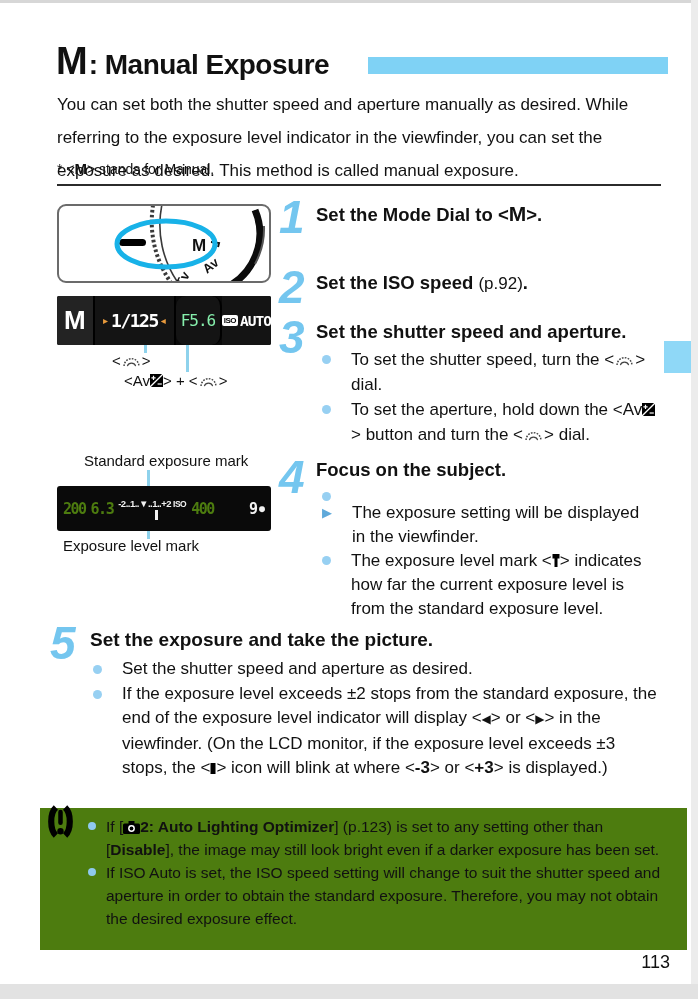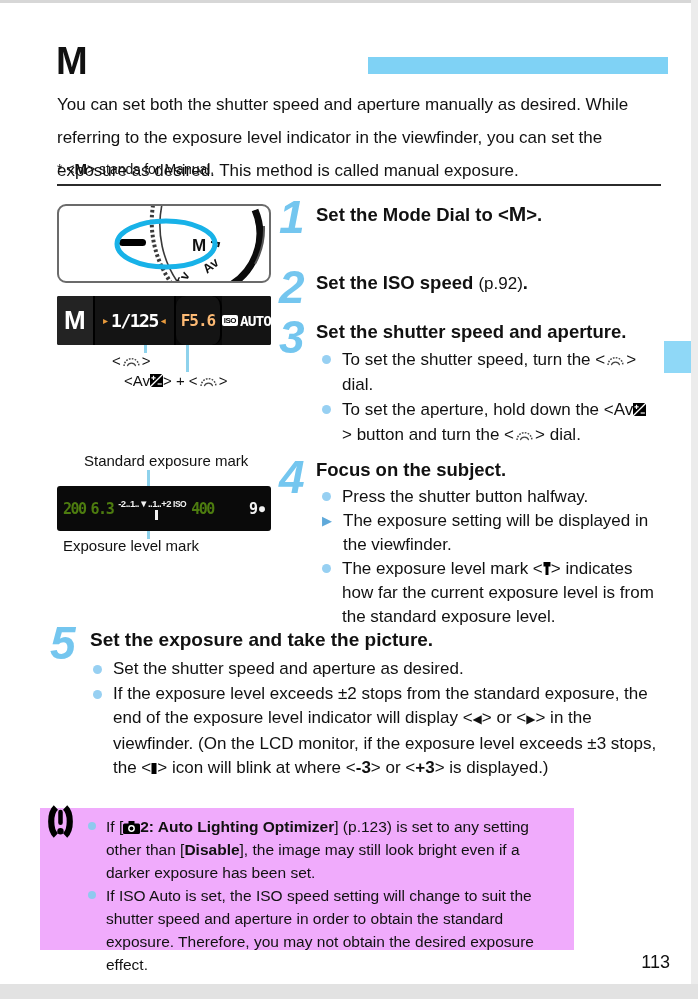--- a/index.html
+++ b/index.html
@@ -26,21 +26,21 @@
   
   .dial-fig{position:absolute;left:57px;top:204px;width:210px;height:75px;border:2px solid #6b6b6b;border-radius:9px;overflow:hidden;background:#fff;}
 
   
   .lcd{position:absolute;left:57px;top:296px;width:214px;height:49px;background:#0a0a0a;border-radius:2px;display:flex;align-items:stretch;overflow:hidden;}
   .lcd-mode{width:36px;background:#232323;color:#fff;font-weight:bold;font-size:26px;display:flex;align-items:center;justify-content:center;border-right:2px solid #000;}
   .lcd-shutter{width:80px;display:flex;align-items:center;justify-content:center;gap:3px;background:#141414;border-right:2px solid #000;}
   .lcd-arrow{color:#e89a3c;font-size:10px;}
   .lcd-val{color:#fff;font-family:"DejaVu Sans Mono",monospace;font-weight:bold;}
   .lcd-shutter .lcd-val{font-size:18px;letter-spacing:-1.5px;}
-  .lcd-aperture{width:44px;display:flex;align-items:center;justify-content:center;background:#141414;border-right:2px solid #000;color:#fdba74;font-family:"DejaVu Sans Mono",monospace;font-weight:bold;font-size:16px;letter-spacing:-1px;border-radius:10px;}
+  .lcd-aperture{width:44px;display:flex;align-items:center;justify-content:center;background:#141414;border-right:2px solid #000;color:#86efac;font-family:"DejaVu Sans Mono",monospace;font-weight:normal;font-size:16px;letter-spacing:-1px;border-radius:10px;}
   .lcd-iso{flex:1;display:flex;align-items:center;justify-content:center;gap:2px;background:#141414;}
   .iso-chip{background:#fff;color:#000;font-size:8px;font-weight:bold;padding:1px 2px;border-radius:2px;letter-spacing:-0.5px;}
   .lcd-iso .lcd-val{font-size:14.5px;letter-spacing:-1px;}
 
   
   .cl{position:absolute;width:2.5px;background:#8ed2ec;}
   .cl-a{left:144px;top:345px;height:8px;}
   .cl-b{left:186px;top:345px;height:27px;}
   .cl-c{left:147px;top:470px;height:16px;}
   .cl-d{left:147px;top:531px;height:8px;}
@@ -67,54 +67,55 @@
   .shead{position:absolute;margin:0;font-size:18.5px;font-weight:bold;white-space:nowrap;}
   .h1{left:316px;top:202px;} .h2{left:316px;top:272px;} .h3{left:316px;top:321px;}
   .h4{left:316px;top:459px;} .h5{left:90px;top:629px;font-size:19px;}
   .hl-m{font-size:21px;}
   .ref{font-weight:normal;font-size:17px;}
 
   .bullets{position:absolute;}
   .s3b{left:322px;top:347px;width:334px;}
   .s4b{left:322px;top:485px;width:334px;}
   .s5b{left:93px;top:657px;width:568px;}
-  .bi{display:flex;gap:11px;align-items:flex-start;}
+  .bi{display:flex;gap:20px;align-items:flex-start;}
   .dot{flex:0 0 auto;width:9px;height:9px;border-radius:50%;background:#97d0f2;margin-top:8px;}
   .rarr{flex:0 0 auto;color:#5fa9da;font-size:13px;margin-top:4px;}
   .bt{margin:0;font-size:17px;line-height:25px;}
   .s4b .bt{line-height:24px;} .s4b .dot{margin-top:7px;}
   .s5b .bt{line-height:24.5px;}
   .b{font-weight:bold;}
   .limit-arrow{font-size:12px;}
 
   
   .dial-icon{display:inline-block;width:21px;height:13px;vertical-align:-1px;}
   .avcomp-icon{display:inline-block;width:13px;height:13px;vertical-align:-1px;}
   .levelmark-icon{display:inline-block;width:8px;height:13px;vertical-align:-1px;}
   .leveldot-icon{display:inline-block;width:6px;height:11px;vertical-align:-1px;}
   .cam-icon{display:inline-block;width:17px;height:13px;vertical-align:-2px;}
 
   
-  .note{position:absolute;left:40px;top:808px;width:534px;height:142px;background:#f0abfc;}
+  .note{position:absolute;left:40px;top:808px;width:647px;height:142px;background:#4d7c0f;}
   .note-inner{padding:7px 12px 0 48px;}
   .note .bi{gap:10px;}
   .note .dot{width:8px;height:8px;margin-top:7px;background:#8fc9ee;}
   .note .bt{font-size:15.5px;line-height:23px;}
   .caution{position:absolute;left:7px;top:-3px;width:27px;height:33px;}
 
   .pageno{position:absolute;left:560px;top:952px;width:110px;text-align:right;font-size:18px;}
   .tab{position:absolute;left:664px;top:341px;width:27px;height:32px;background:#8fd8f7;}
 </style>
 </head>
 <body>
 
 <div class="edge-top"></div>
 
 <div class="title">
   <span class="title-m">M</span>
+  <span class="title-rest">: Manual Exposure</span>
 </div>
 <div class="title-bar"></div>
 
 <p class="intro">You can set both the shutter speed and aperture manually as desired. While referring to the exposure level indicator in the viewfinder, you can set the exposure as desired. This method is called manual exposure.</p>
 <p class="footnote"><span>* &lt;</span><span class="fm">M</span><span>&gt; stands for Manual.</span></p>
 <div class="rule"></div>
 
 <div class="dial-fig">
   <svg width="210" height="75" viewBox="0 0 210 75">
     <path d="M95 -6 A 106 106 0 0 0 116 82" fill="none" stroke="#3a3a3a" stroke-width="4" stroke-dasharray="2.6 2.4"></path>
@@ -211,21 +212,20 @@
           <path d="M6.5 13 A 4.8 4.8 0 0 1 15.5 13" fill="none" stroke="#444" stroke-width="1.2"></path>
         </svg><span>&gt; dial.</span></p>
   </div>
 </div>
 
 <h3 class="shead h4">Focus on the subject.</h3>
 
 <div class="bullets s4b">
   <div class="bi">
     <span class="dot"></span>
-    <p class="bt">Press the shutter button halfway.</p>
   </div>
   <div class="bi">
     <span class="rarr">▶</span>
     <p class="bt">The exposure setting will be displayed in the viewfinder.</p>
   </div>
   <div class="bi">
     <span class="dot"></span>
     <p class="bt"><span>The exposure level mark &lt;</span><svg class="levelmark-icon" viewBox="0 0 8 13">
           <rect x="0.5" y="0" width="7" height="4.5" fill="#000"></rect>
           <rect x="2.5" y="0" width="3" height="13" fill="#000"></rect>

